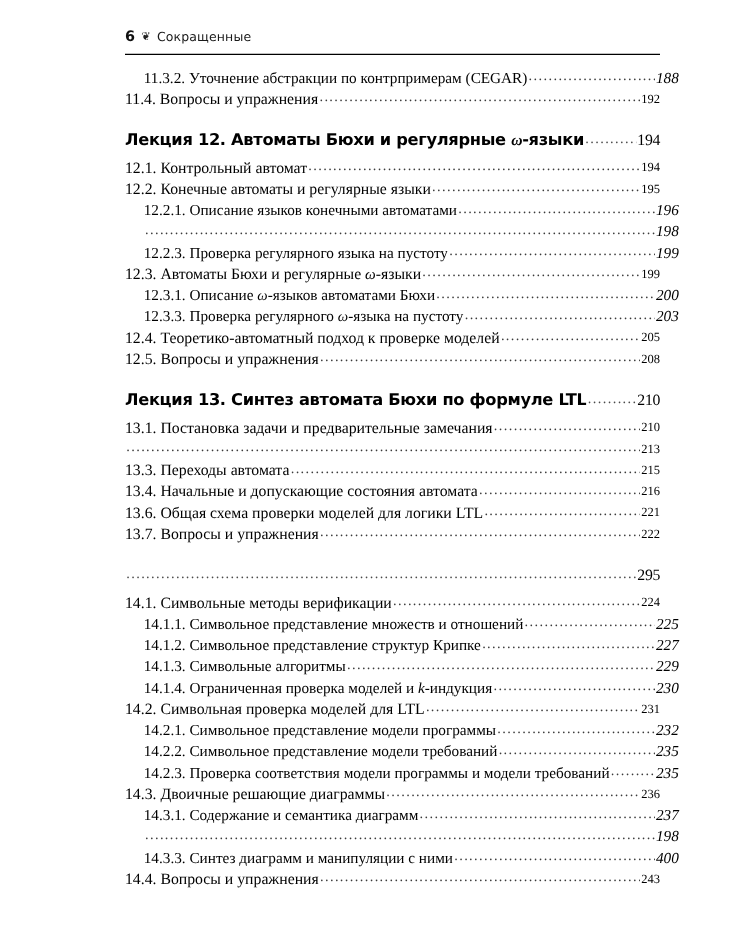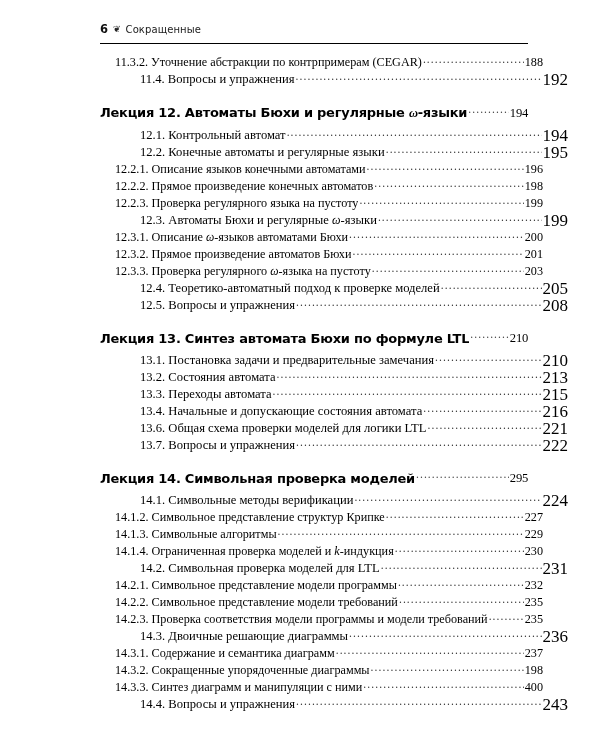--- a/index.html
+++ b/index.html
@@ -64,21 +64,21 @@
   
   .toc {
     position: absolute;
     left: 100px;
     top: 54px;
     width: 428px;
   }
 
   .entry {
     display: flex;
-    align-items: center;
+    align-items: flex-end;
     width: 100%;
     line-height: 17px;
     white-space: nowrap;
   }
 
   .entry .label {
     flex: 0 1 auto;
     overflow: hidden;
   }
   .entry .leader {
@@ -101,30 +101,29 @@
   }
   .entry .pageno {
     flex: 0 0 auto;
     text-align: right;
   }
 
   
   .lvl2 {
     font-size: 12.6px;
     padding-left: 0px;
-    margin-left: 40px;
-  }
-  .lvl2 .pageno { font-size: 17px; }
+  }
+  .lvl2 .pageno { font-size: 10px; }
 
   
   .lvl3 {
     font-size: 12.2px;
     padding-left: 15px;
   }
-  .lvl3 .pageno { font-size: 12.2px; }
+  .lvl3 .pageno { font-size: 12.2px; font-style: italic; }
 
   
   .lecture {
     font-family: "DejaVu Sans", "Liberation Sans", sans-serif;
     font-weight: bold;
     font-size: 13px;
     line-height: 19px;
     letter-spacing: -0.25px;
   }
   .lecture .leader::after {
@@ -197,43 +196,37 @@
         <span class="label">12.2. Конечные автоматы и регулярные языки</span>
         <span class="leader"></span>
         <span class="pageno">195</span>
       </div>
       <div class="entry lvl3">
         <span class="label">12.2.1. Описание языков конечными автоматами</span>
         <span class="leader"></span>
         <span class="pageno">196</span>
       </div>
       <div class="entry lvl3">
-        <span class="label">12.2.2. Прямое произведение конечных автоматов</span>
         <span class="leader"></span>
         <span class="pageno">198</span>
       </div>
       <div class="entry lvl3">
         <span class="label">12.2.3. Проверка регулярного языка на пустоту</span>
         <span class="leader"></span>
         <span class="pageno">199</span>
       </div>
       <div class="entry lvl2">
         <span class="label">12.3. Автоматы Бюхи и регулярные <span class="omega">ω</span>-языки</span>
         <span class="leader"></span>
         <span class="pageno">199</span>
       </div>
       <div class="entry lvl3">
         <span class="label">12.3.1. Описание <span class="omega">ω</span>-языков автоматами Бюхи</span>
         <span class="leader"></span>
         <span class="pageno">200</span>
-      </div>
-      <div class="entry lvl3">
-        <span class="label">12.3.2. Прямое произведение автоматов Бюхи</span>
-        <span class="leader"></span>
-        <span class="pageno">201</span>
       </div>
       <div class="entry lvl3">
         <span class="label">12.3.3. Проверка регулярного <span class="omega">ω</span>-языка на пустоту</span>
         <span class="leader"></span>
         <span class="pageno">203</span>
       </div>
       <div class="entry lvl2">
         <span class="label">12.4. Теоретико-автоматный подход к проверке моделей</span>
         <span class="leader"></span>
         <span class="pageno">205</span>
@@ -249,21 +242,20 @@
         <span class="leader"></span>
         <span class="pageno">210</span>
       </div>
       <div class="gap-after-lecture"></div>
       <div class="entry lvl2">
         <span class="label">13.1. Постановка задачи и предварительные замечания</span>
         <span class="leader"></span>
         <span class="pageno">210</span>
       </div>
       <div class="entry lvl2">
-        <span class="label">13.2. Состояния автомата</span>
         <span class="leader"></span>
         <span class="pageno">213</span>
       </div>
       <div class="entry lvl2">
         <span class="label">13.3. Переходы автомата</span>
         <span class="leader"></span>
         <span class="pageno">215</span>
       </div>
       <div class="entry lvl2">
         <span class="label">13.4. Начальные и допускающие состояния автомата</span>
@@ -275,31 +267,35 @@
         <span class="leader"></span>
         <span class="pageno">221</span>
       </div>
       <div class="entry lvl2">
         <span class="label">13.7. Вопросы и упражнения</span>
         <span class="leader"></span>
         <span class="pageno">222</span>
       </div>
       <div class="gap-before-lecture"></div>
       <div class="entry lecture">
-        <span class="label">Лекция 14. Символьная проверка моделей</span>
         <span class="leader"></span>
         <span class="pageno">295</span>
       </div>
       <div class="gap-after-lecture"></div>
       <div class="entry lvl2">
         <span class="label">14.1. Символьные методы верификации</span>
         <span class="leader"></span>
         <span class="pageno">224</span>
       </div>
       <div class="entry lvl3">
+        <span class="label">14.1.1. Символьное представление множеств и отношений</span>
+        <span class="leader"></span>
+        <span class="pageno">225</span>
+      </div>
+      <div class="entry lvl3">
         <span class="label">14.1.2. Символьное представление структур Крипке</span>
         <span class="leader"></span>
         <span class="pageno">227</span>
       </div>
       <div class="entry lvl3">
         <span class="label">14.1.3. Символьные алгоритмы</span>
         <span class="leader"></span>
         <span class="pageno">229</span>
       </div>
       <div class="entry lvl3">
@@ -331,21 +327,20 @@
         <span class="label">14.3. Двоичные решающие диаграммы</span>
         <span class="leader"></span>
         <span class="pageno">236</span>
       </div>
       <div class="entry lvl3">
         <span class="label">14.3.1. Содержание и семантика диаграмм</span>
         <span class="leader"></span>
         <span class="pageno">237</span>
       </div>
       <div class="entry lvl3">
-        <span class="label">14.3.2. Сокращенные упорядоченные диаграммы</span>
         <span class="leader"></span>
         <span class="pageno">198</span>
       </div>
       <div class="entry lvl3">
         <span class="label">14.3.3. Синтез диаграмм и манипуляции с ними</span>
         <span class="leader"></span>
         <span class="pageno">400</span>
       </div>
       <div class="entry lvl2">
         <span class="label">14.4. Вопросы и упражнения</span>

